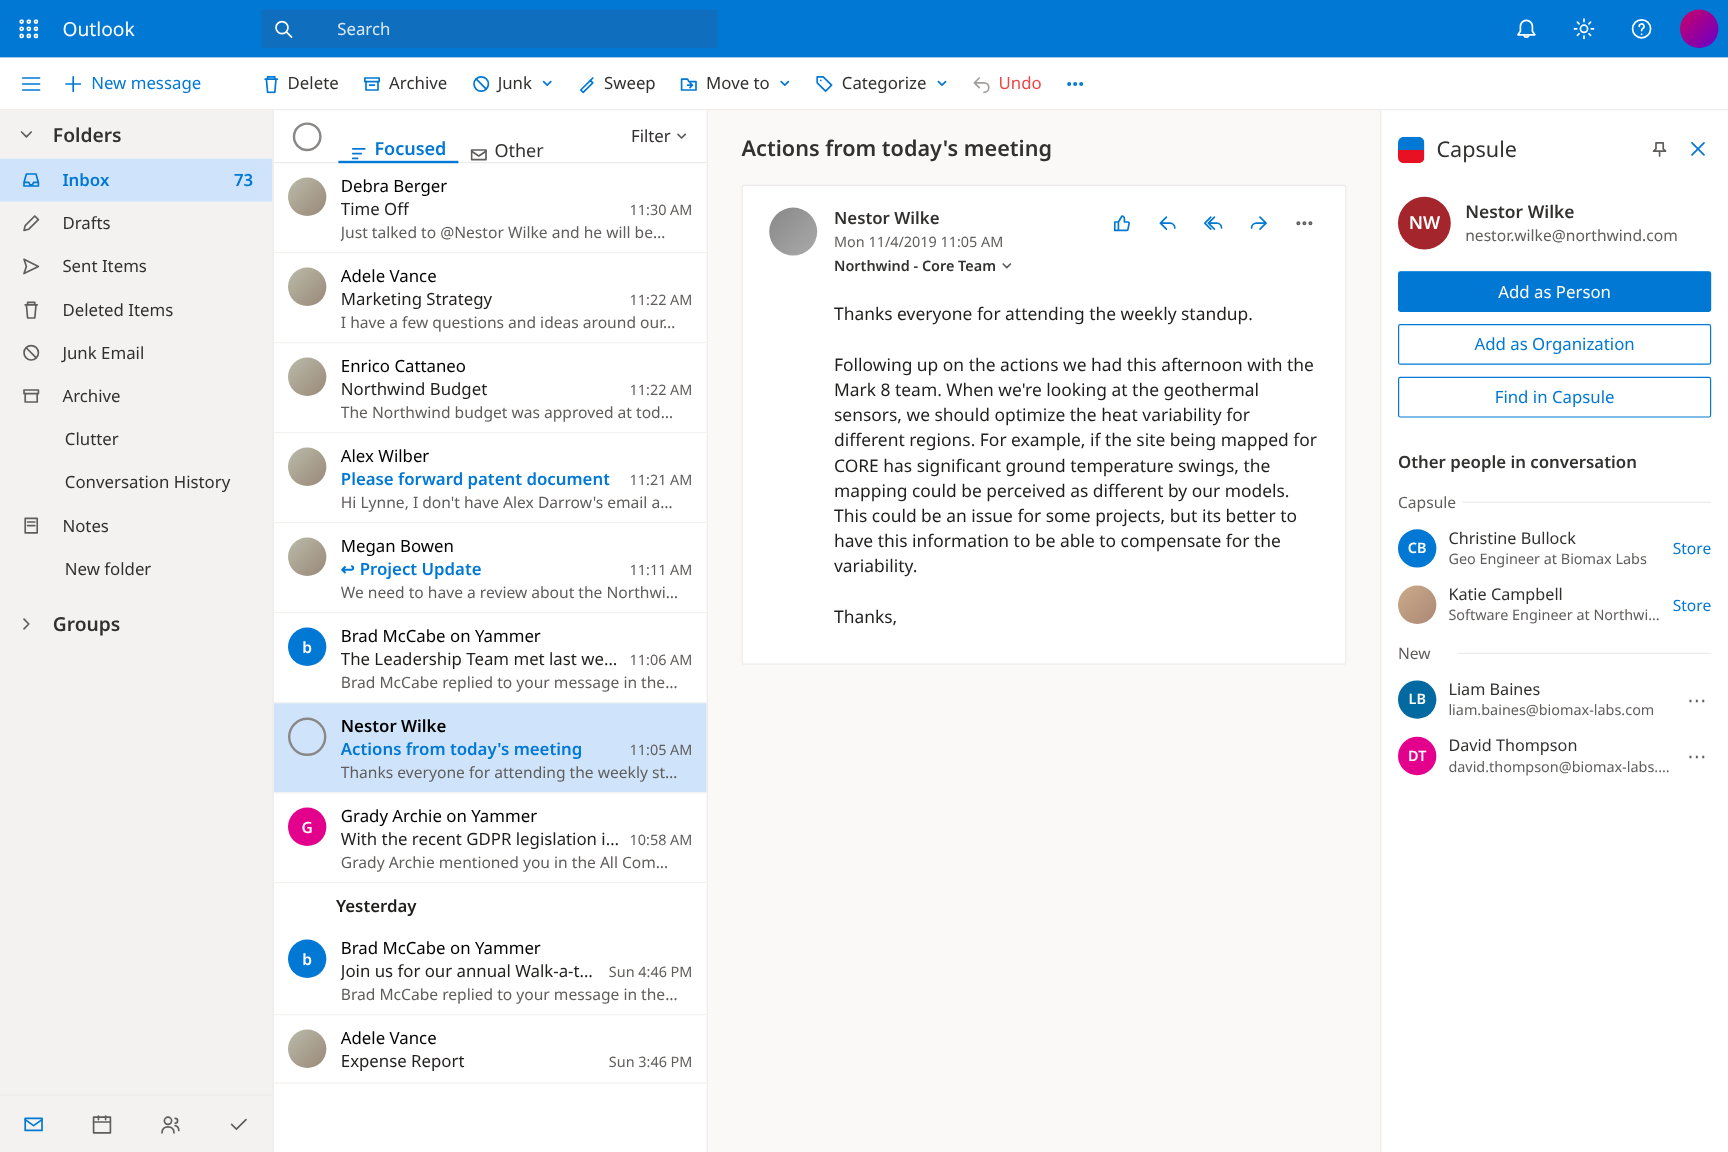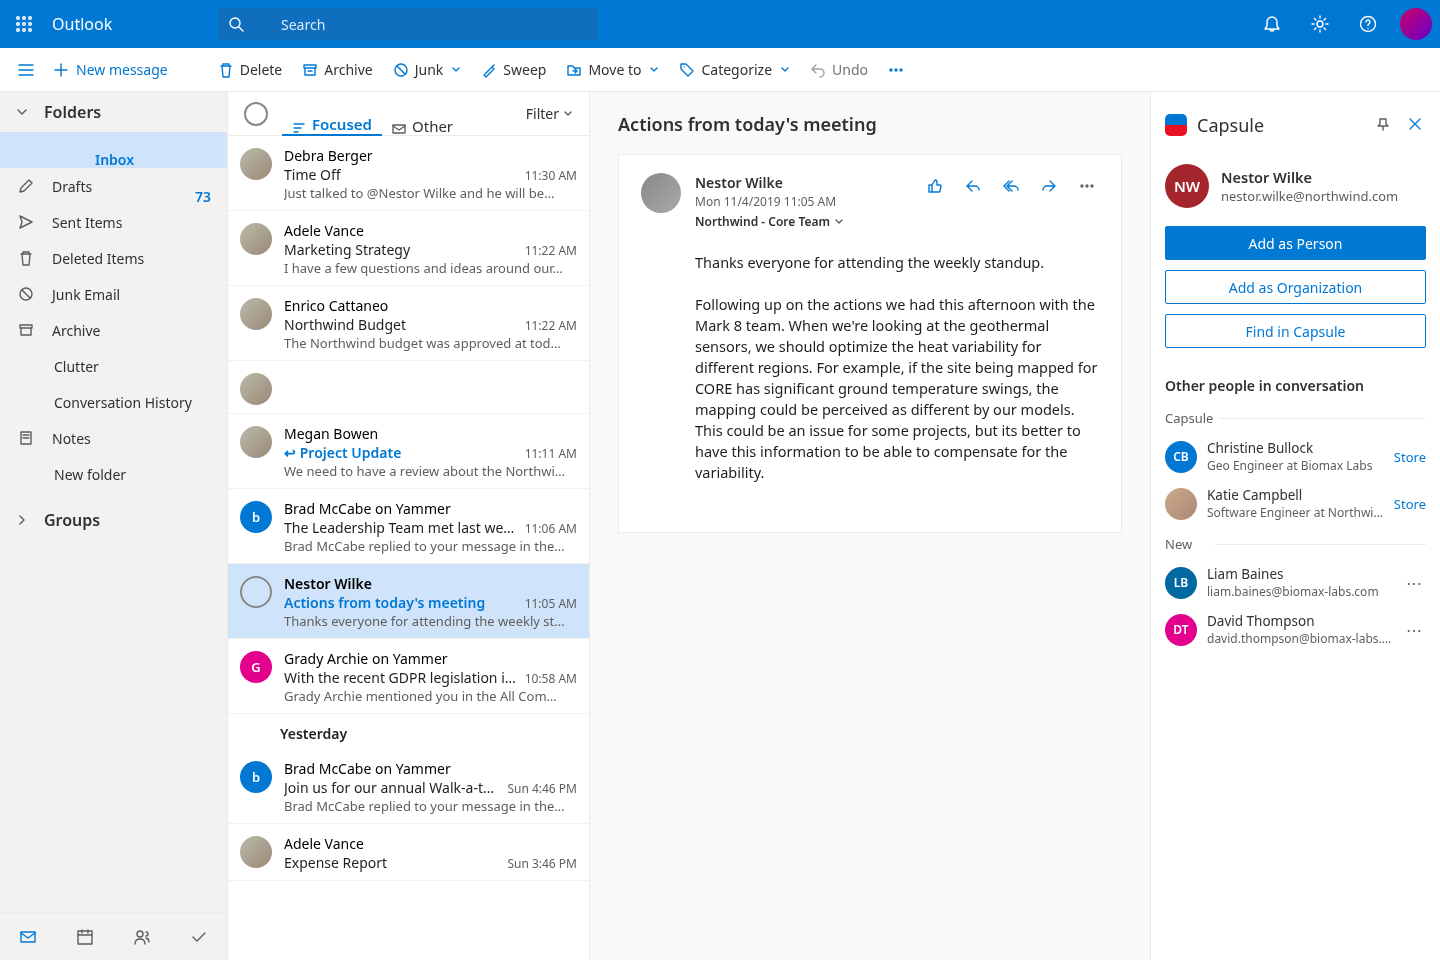--- a/index.html
+++ b/index.html
@@ -17,32 +17,32 @@
 .avatar-img { width:32px; height:32px; border-radius:50%; background:linear-gradient(135deg,#c06,#60c); }
 
 
 .toolbar { height:44px; background:#fff; border-bottom:1px solid #edebe9; display:flex; align-items:center; padding:0 8px; color:#323130; font-size:14px; }
 .tool-hamburger,.tool-new { display:flex; align-items:center; gap:8px; padding:0 10px; height:44px; cursor:pointer; }
 .tool-new { color:#0078d4; }
 .tool-sep { width:30px; }
 .tool-btn { display:flex; align-items:center; gap:6px; padding:0 10px; height:44px; cursor:pointer; }
 .tool-btn svg { stroke:#0078d4; }
 .chev-d { margin-left:2px; }
-.tool-btn.undo { color:#737373; }
+.tool-btn.undo { color:#ef4444; }
 .tool-btn.undo svg { stroke:#a19f9d; }
 
 
 .workspace { display:flex; height:calc(960px - 48px - 44px); }
 
 
 .sidebar { width:228px; background:#f3f2f1; border-right:1px solid #edebe9; display:flex; flex-direction:column; position:relative; }
 .nav-header { display:flex; align-items:center; height:40px; padding:0 16px; font-weight:600; gap:16px; cursor:pointer; }
 .nav-item { display:flex; align-items:center; height:36px; padding:0 16px 0 18px; gap:18px; cursor:pointer; font-size:14px; }
 .nav-item .count { margin-left:auto; font-weight:600; }
-.nav-item.selected { background:#cfe4fa; font-weight:600; color:#0078d4;flex-direction:column; }
+.nav-item.selected { background:#cfe4fa; font-weight:600; color:#0078d4; }
 .nav-item.selected svg { stroke:#0078d4; }
 .nav-inset { padding-left:54px; }
 .nav-section { max-height:600px; overflow:hidden; }
 .bottom-rail { position:absolute; bottom:0; left:0; right:0; height:48px; border-top:1px solid #edebe9; display:flex; align-items:center; justify-content:space-around; }
 .bottom-rail .rail-icon { width:40px; height:48px; display:flex; align-items:center; justify-content:center; cursor:pointer; }
 .bottom-rail .rail-icon.active svg { stroke:#0078d4; }
 
 
 .msglist { width:362px; background:#fff; border-right:1px solid #edebe9; display:flex; flex-direction:column; overflow:hidden; }
 .msglist-header { height:44px; display:flex; align-items:center; padding:0 16px; border-bottom:1px solid #edebe9; }
@@ -396,20 +396,30 @@
             </div>
             <div class="mi-row2">
               <div class="mi-subject">Northwind Budget</div>
               <div class="mi-time">11:22 AM</div>
             </div>
             <div class="mi-preview">The Northwind budget was approved at tod…</div>
           </div>
         </div>
         <div class="msg-item unread">
           <div class="mi-avatar" style="background: linear-gradient(135deg, rgb(187, 187, 170), rgb(153, 136, 119));"></div>
+          <div class="mi-body">
+            <div class="mi-row1">
+              <div class="mi-sender">Alex Wilber</div>
+            </div>
+            <div class="mi-row2">
+              <div class="mi-subject">Please forward patent document</div>
+              <div class="mi-time">11:21 AM</div>
+            </div>
+            <div class="mi-preview">Hi Lynne, I don't have Alex Darrow's email a…</div>
+          </div>
         </div>
         <div class="msg-item unread">
           <div class="mi-avatar" style="background: linear-gradient(135deg, rgb(187, 187, 170), rgb(153, 136, 119));"></div>
           <div class="mi-body">
             <div class="mi-row1">
               <div class="mi-sender">Megan Bowen</div>
             </div>
             <div class="mi-row2">
               <div class="mi-subject"><span class="mi-reply-icon">↩</span>Project Update</div>
               <div class="mi-time">11:11 AM</div>
@@ -517,20 +527,21 @@
           <div class="mc-act"><svg width="16" height="16" style="stroke:#605e5c">
                 <circle cx="3" cy="8" r="1"></circle>
                 <circle cx="8" cy="8" r="1"></circle>
                 <circle cx="13" cy="8" r="1"></circle>
               </svg></div>
         </div>
       </div>
       <div class="mc-body">
         <p>Thanks everyone for attending the weekly standup.</p><br>
         <p>Following up on the actions we had this afternoon with the Mark 8 team. When we're looking at the geothermal sensors, we should optimize the heat variability for different regions. For example, if the site being mapped for CORE has significant ground temperature swings, the mapping could be perceived as different by our models. This could be an issue for some projects, but its better to have this information to be able to compensate for the variability.</p><br>
+        <p>Thanks,</p>
       </div>
     </div>
   </div>
 
   <div class="addin">
     <div class="addin-head">
       <div class="capsule-logo">
           <div></div>
           <div></div>
         </div>

